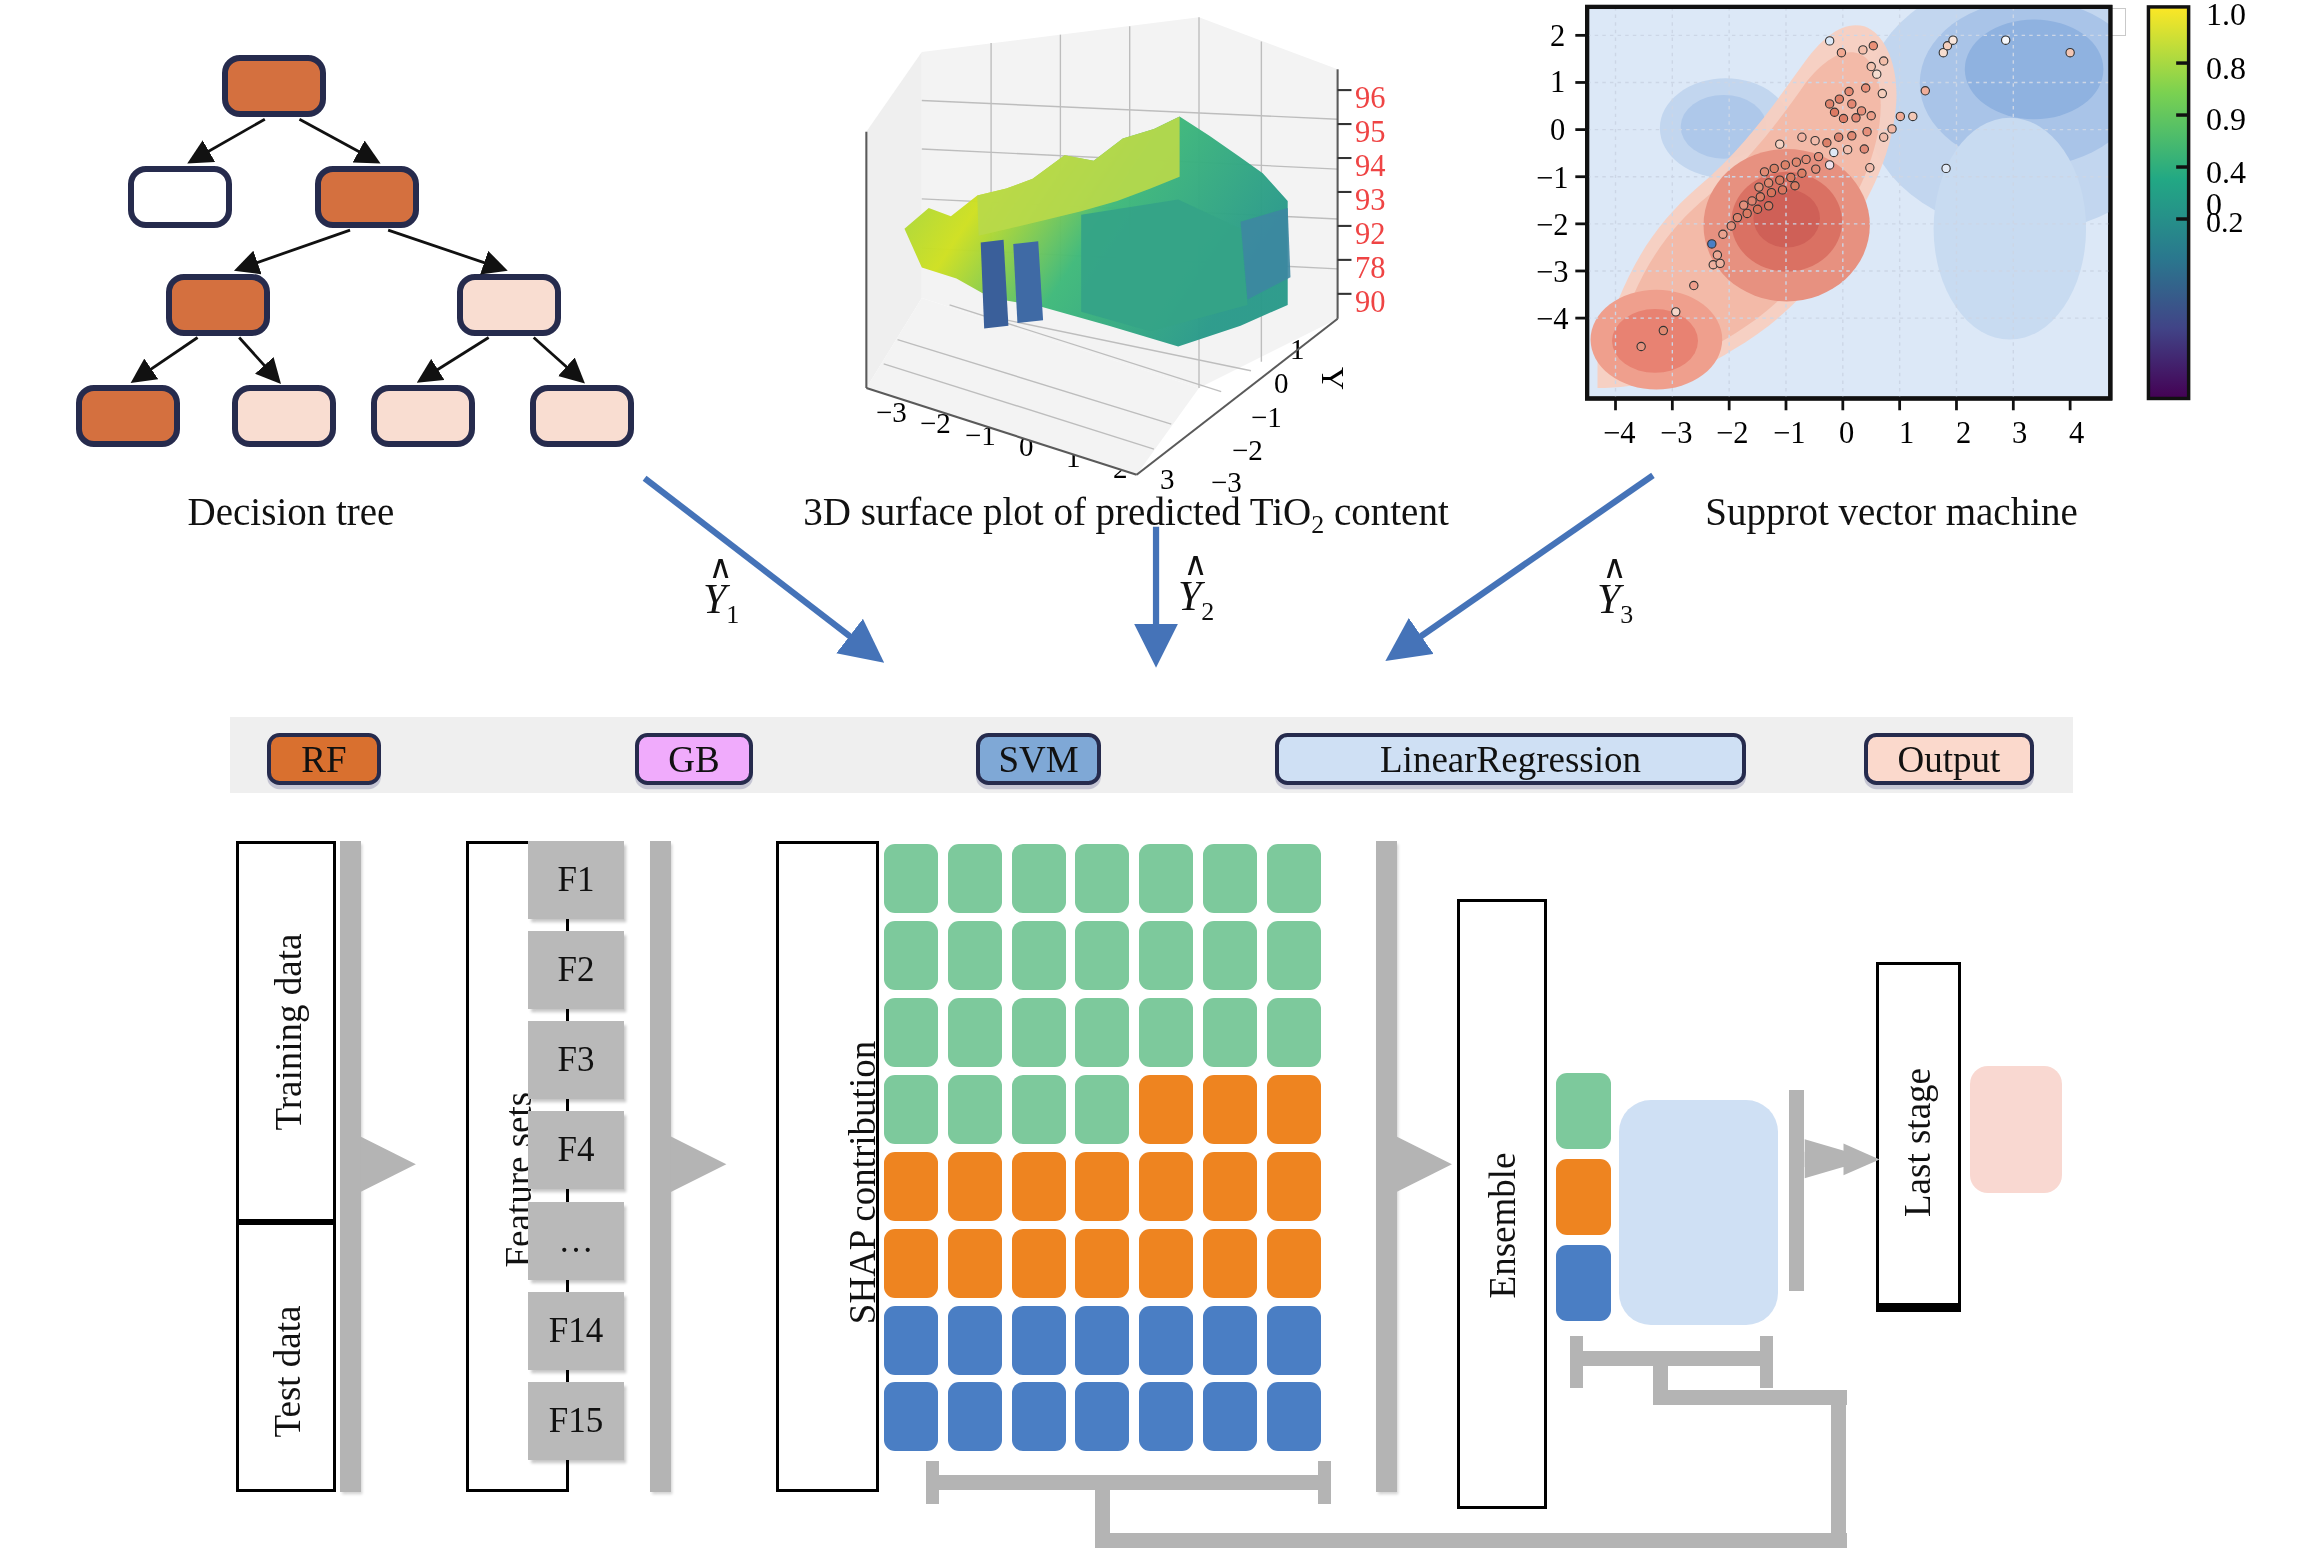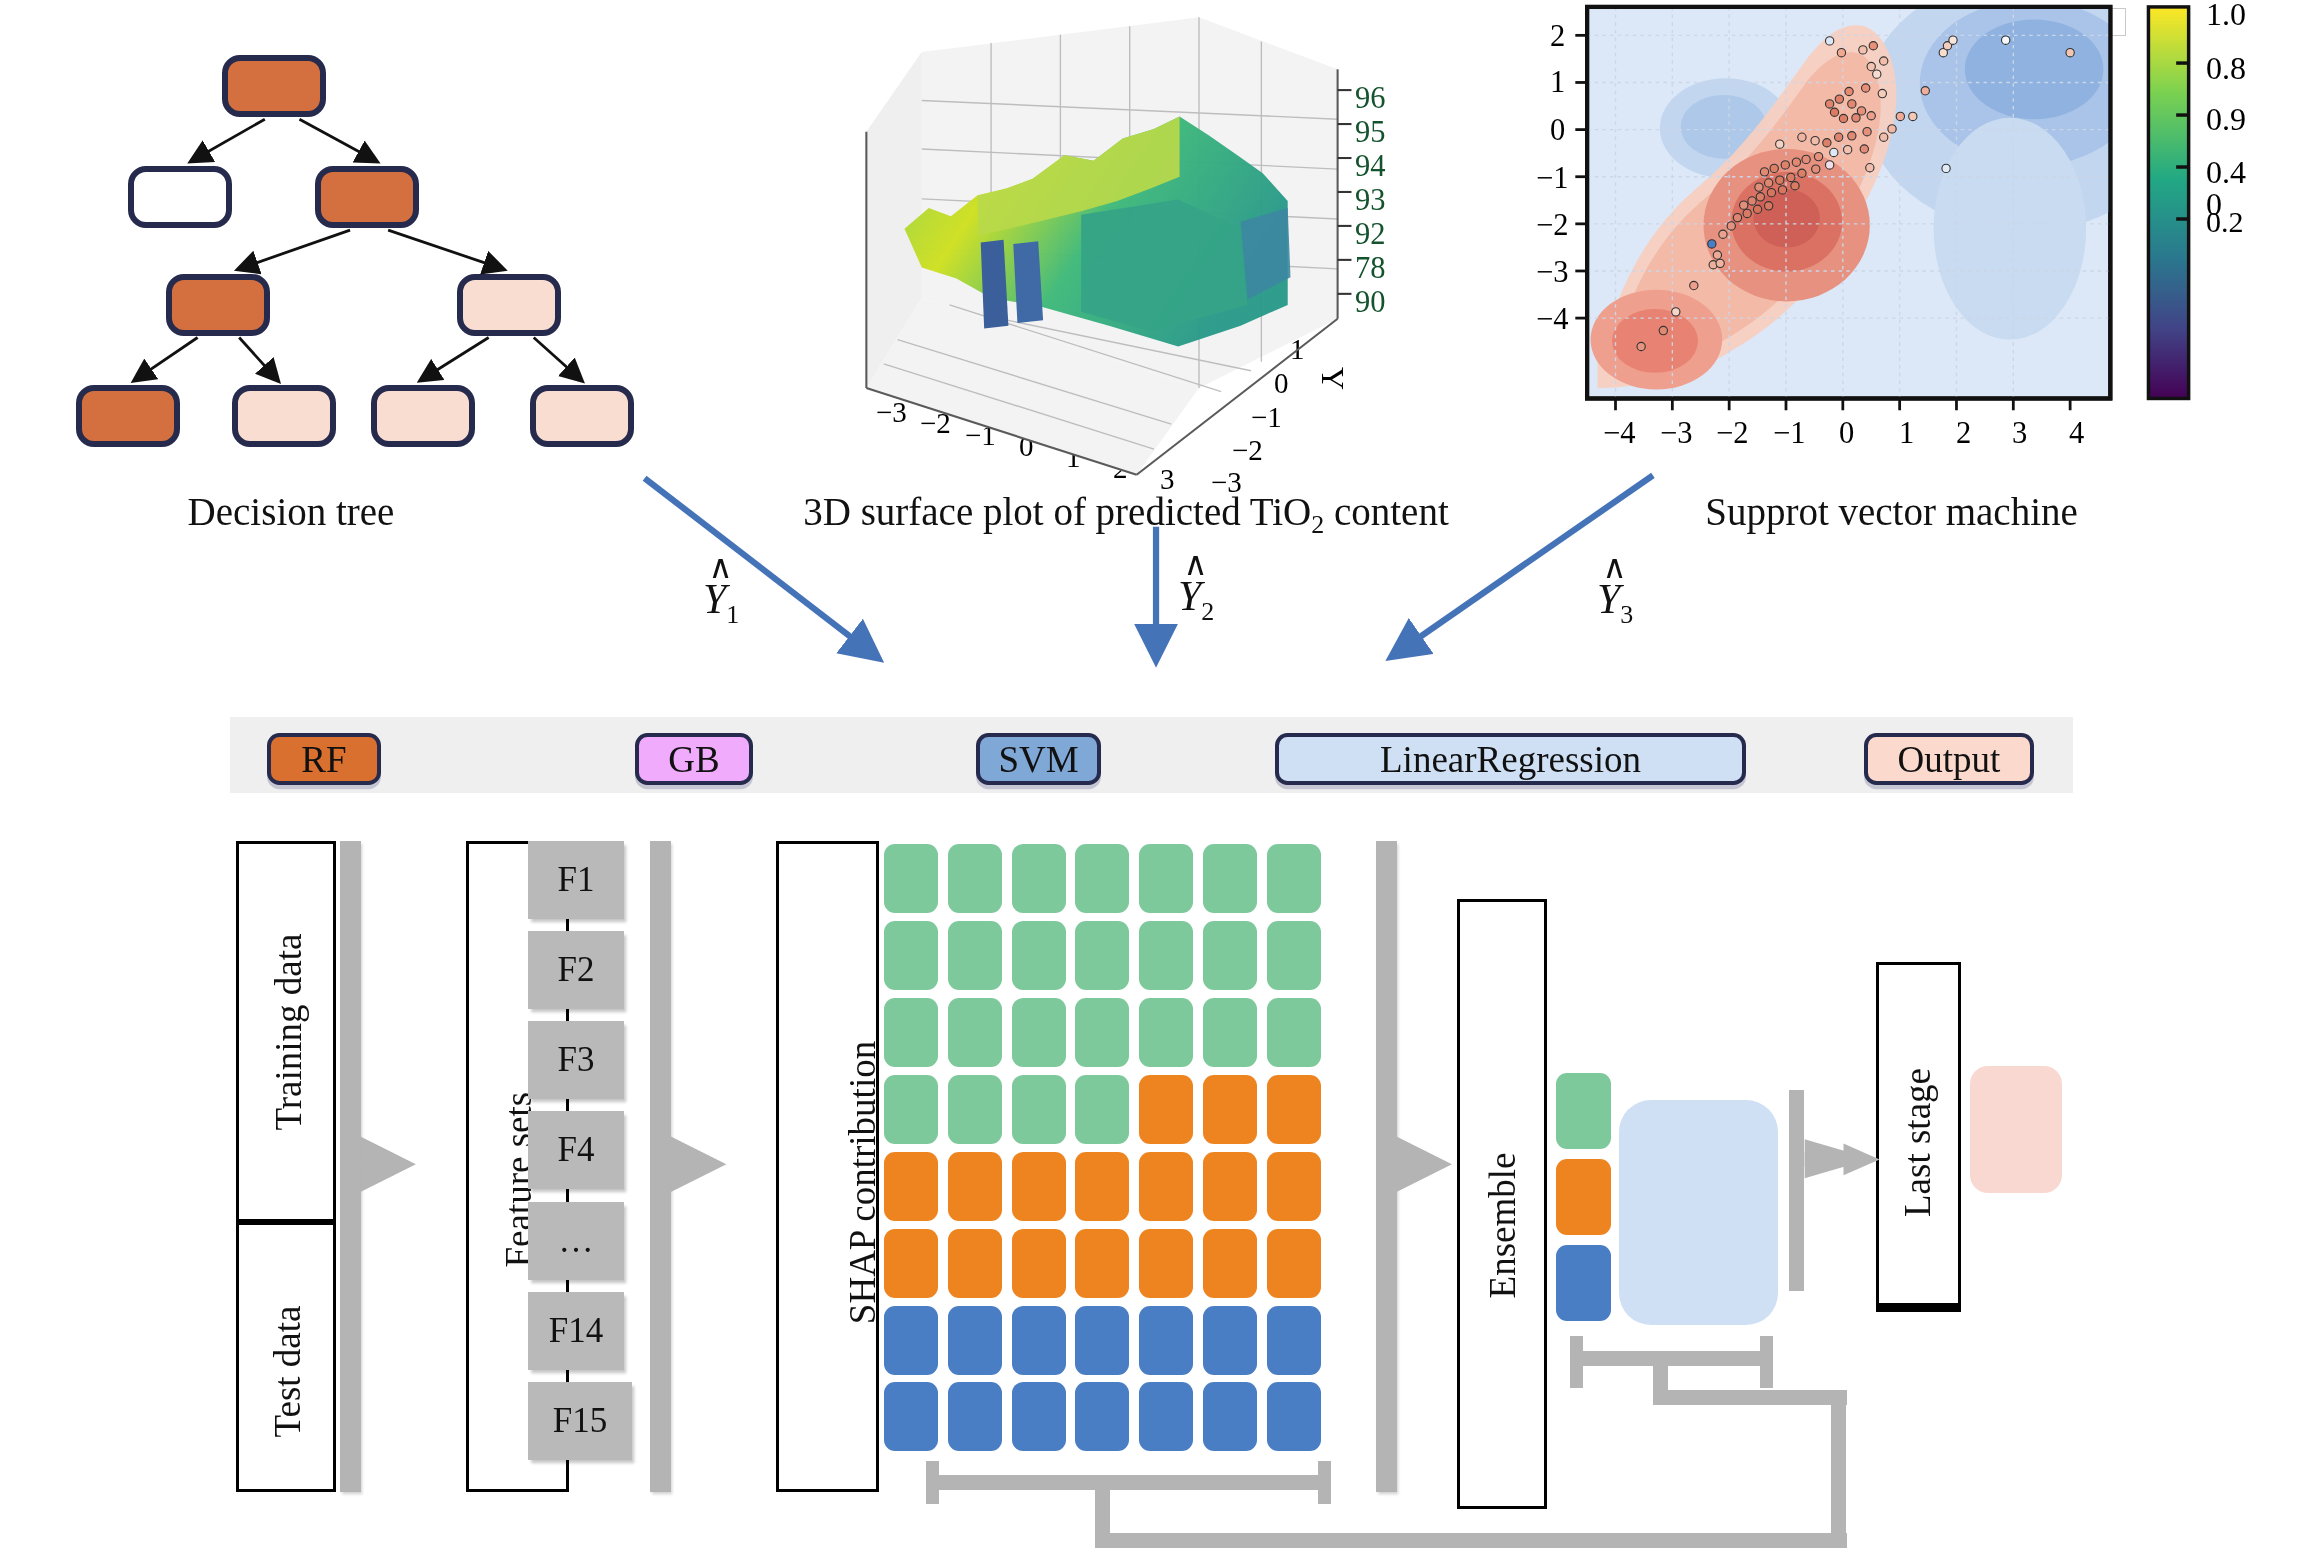--- a/index.html
+++ b/index.html
@@ -56,21 +56,21 @@
   <div class="dt-node" style="left:232px;top:385px;width:104px;height:62px;background:#f9ddd1;"></div>
   <div class="dt-node" style="left:371px;top:385px;width:104px;height:62px;background:#f9ddd1;"></div>
   <div class="dt-node" style="left:530px;top:385px;width:104px;height:62px;background:#f9ddd1;"></div>
 
   <div class="caption" style="left:135px;top:489px;width:312px;">Decision tree</div>
 
   <div class="caption" style="left:797px;top:489px;width:658px;">
     <span>3D surface plot of predicted TiO</span><sub>2</sub><span> content</span>
   </div>
 
-  <div class="abs" style="left:1355px;top:83px;font-size:30.5px;color:#14532d;line-height:1;">
+  <div class="abs" style="left:1355px;top:83px;font-size:30.5px;color:#ef4444;line-height:1;">
     <div style="height:34px;">96</div>
     <div style="height:34px;">95</div>
     <div style="height:34px;">94</div>
     <div style="height:34px;">93</div>
     <div style="height:34px;">92</div>
     <div style="height:34px;">78</div>
     <div style="height:34px;">90</div>
   </div>
 
   <div class="abs" style="left:876px;top:396px;font-size:29px;">−3</div>
@@ -147,21 +147,21 @@
 
   <div class="wbox" style="left:466px;top:841px;width:103px;height:651px;"></div>
   <div class="vlabel" style="left:433px;top:1161px;width:170px;text-align:center;transform:rotate(-90deg);">Feature sets</div>
 
   <div class="fbox" style="left:528px;top:841px;width:96px;height:78px;">F1</div>
   <div class="fbox" style="left:528px;top:931px;width:96px;height:78px;">F2</div>
   <div class="fbox" style="left:528px;top:1021px;width:96px;height:78px;">F3</div>
   <div class="fbox" style="left:528px;top:1111px;width:96px;height:78px;">F4</div>
   <div class="fbox" style="left:528px;top:1202px;width:96px;height:78px;">…</div>
   <div class="fbox" style="left:528px;top:1292px;width:96px;height:78px;">F14</div>
-  <div class="fbox" style="left:528px;top:1382px;width:104px;height:78px;">F15</div>
+  <div class="fbox" style="left:528px;top:1382px;width:96px;height:78px;">F15</div>
 
   <div class="gbar sh" style="left:650px;top:841px;width:21px;height:651px;"></div>
 
   <div class="wbox" style="left:776px;top:841px;width:103px;height:651px;"></div>
   <div class="vlabel" style="left:703px;top:1161px;width:319px;text-align:center;transform:rotate(-90deg);">SHAP contribution</div>
 
   <div id="shap-grid" style="position:absolute;left:884px;top:844px;width:443px;height:617px;">
       <div class="cell" style="left: 0px; top: 0px; width: 54px; height: 69px; background: rgb(125, 201, 156);"></div>
       <div class="cell" style="left: 64px; top: 0px; width: 54px; height: 69px; background: rgb(125, 201, 156);"></div>
       <div class="cell" style="left: 128px; top: 0px; width: 54px; height: 69px; background: rgb(125, 201, 156);"></div>

